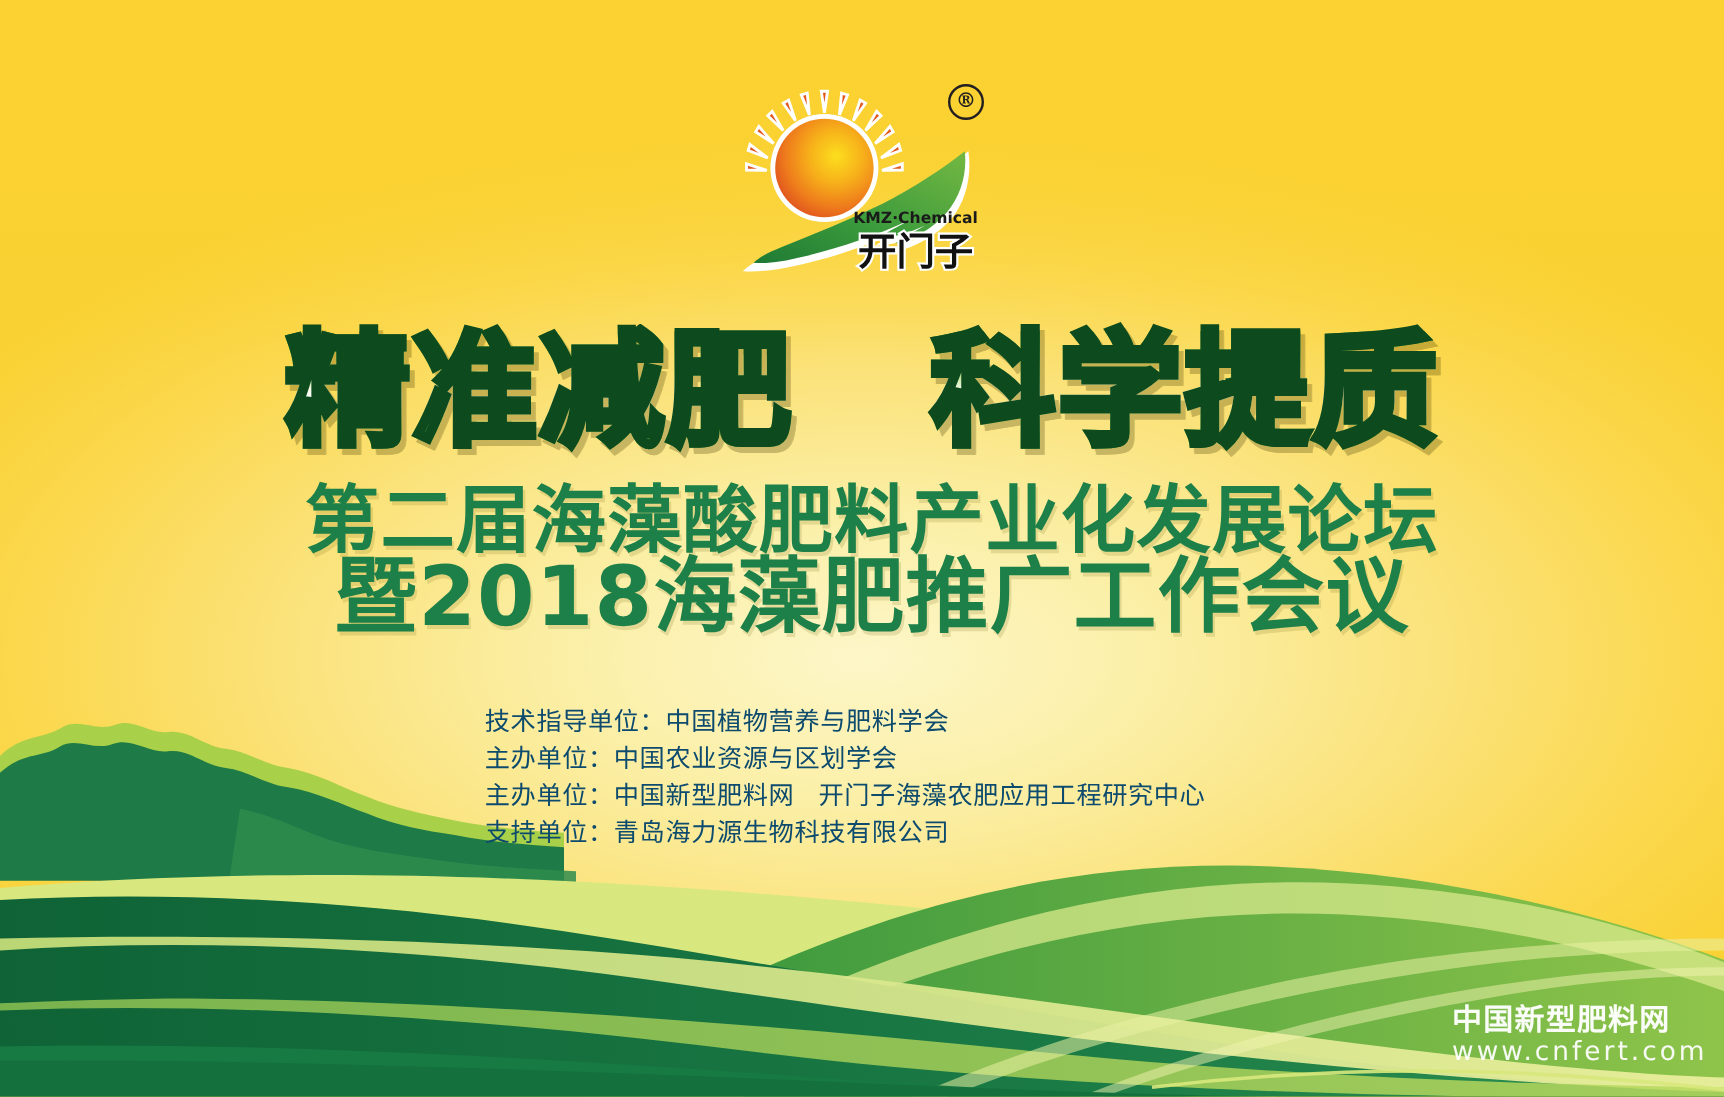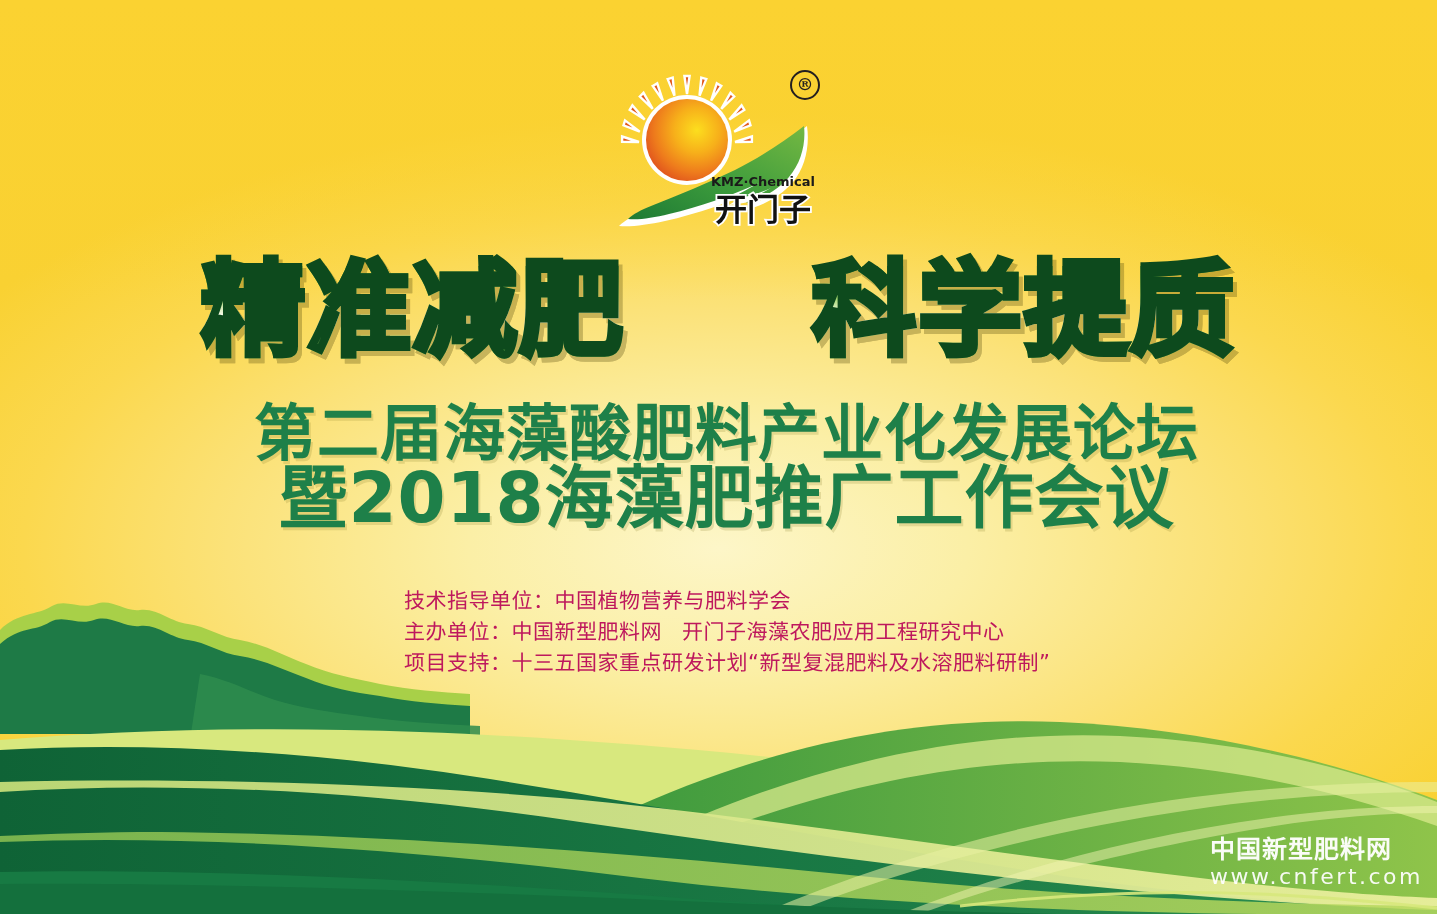--- a/index.html
+++ b/index.html
@@ -70,28 +70,28 @@
     font-weight: bold;
     line-height: 24px;
     text-align: center;
     font-family: "DejaVu Serif", "Liberation Serif", serif;
   }
 
   
   .headline {
     position: absolute;
     left: 0; right: 0;
-    top: 266px;
+    top: 276px;
     text-align: center;
     font-size: 104px;
     line-height: 1;
     font-weight: bold;
     letter-spacing: 2px;
     white-space: nowrap;
-    font-family: Liberation Mono, monospace;
+    font-family: Liberation Serif, serif;
   }
   .headline .hl-inner {
     display: inline-block;
     background: linear-gradient(180deg,
         #1d6b2f 0%,
         #2f8c3a 12%,
         #9fd36a 30%,
         #f6fbe8 47%,
         #ffffff 53%,
         #bfe07e 68%,
@@ -120,21 +120,21 @@
     padding-left: 16px;
   }
   .subtitle1 { top: 403px; font-size: 62px; }
   .subtitle2 { top: 464px; font-size: 69px; }
 
   
   .details {
     position: absolute;
     left: 404px;
     top: 586px;
-    color: #be185d;
+    color: #0c4a6e;
     font-size: 21px;
     line-height: 31px;
     letter-spacing: 0.5px;
   }
   .details .line { white-space: nowrap; }
   .sp-gap { display: inline-block; width: 20px; }
 
   
   .watermark {
     position: absolute;
@@ -311,24 +311,27 @@
   </div>
 
   <div class="subtitle1">第二届海藻酸肥料产业化发展论坛</div>
   <div class="subtitle2">暨2018海藻肥推广工作会议</div>
 
   <div class="details">
     <div class="line">
       <span>技术指导单位：</span><span>中国植物营养与肥料学会</span>
     </div>
     <div class="line">
+      <span>主办单位：</span><span>中国农业资源与区划学会</span>
+    </div>
+    <div class="line">
       <span>主办单位：</span><span>中国新型肥料网</span><span class="sp-gap"></span><span>开门子海藻农肥应用工程研究中心</span>
     </div>
     <div class="line">
-      <span>项目支持：</span><span>十三五国家重点研发计划“新型复混肥料及水溶肥料研制”</span>
+      <span>支持单位：</span><span>青岛海力源生物科技有限公司</span>
     </div>
   </div>
 
   <div class="watermark">
     <div class="wm-cn">中国新型肥料网</div>
     <div class="wm-url">www.cnfert.com</div>
   </div>
 
 </div>
 

